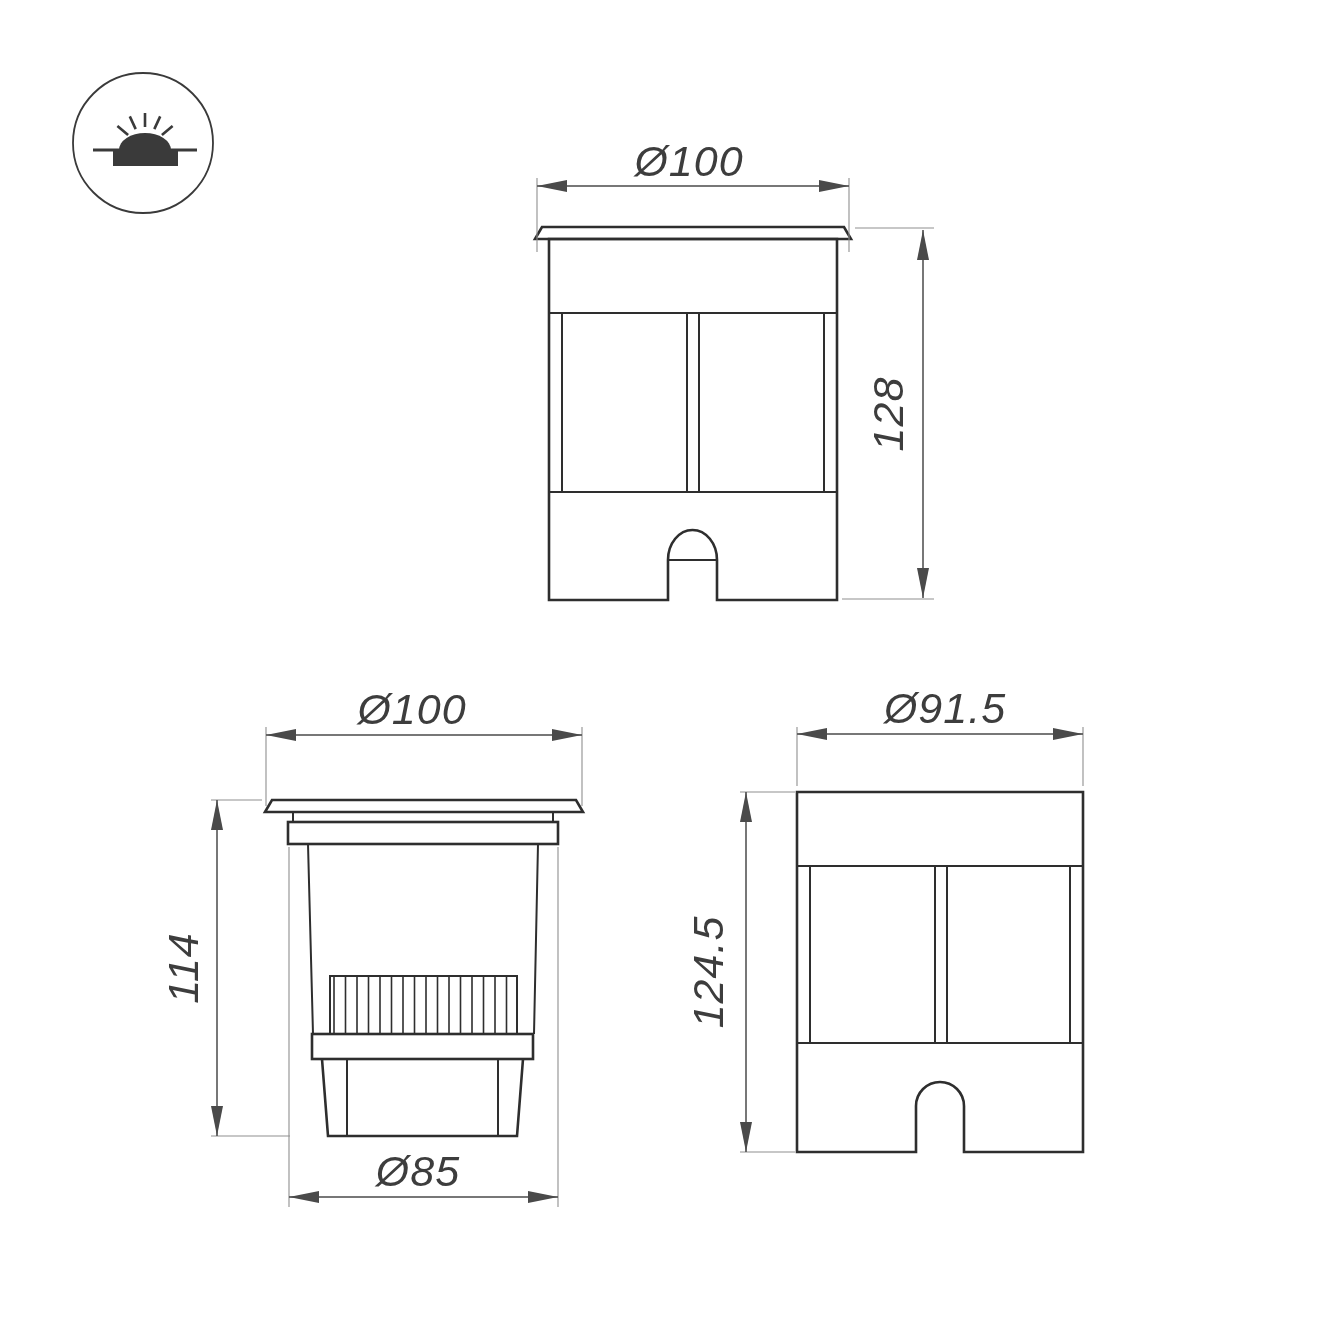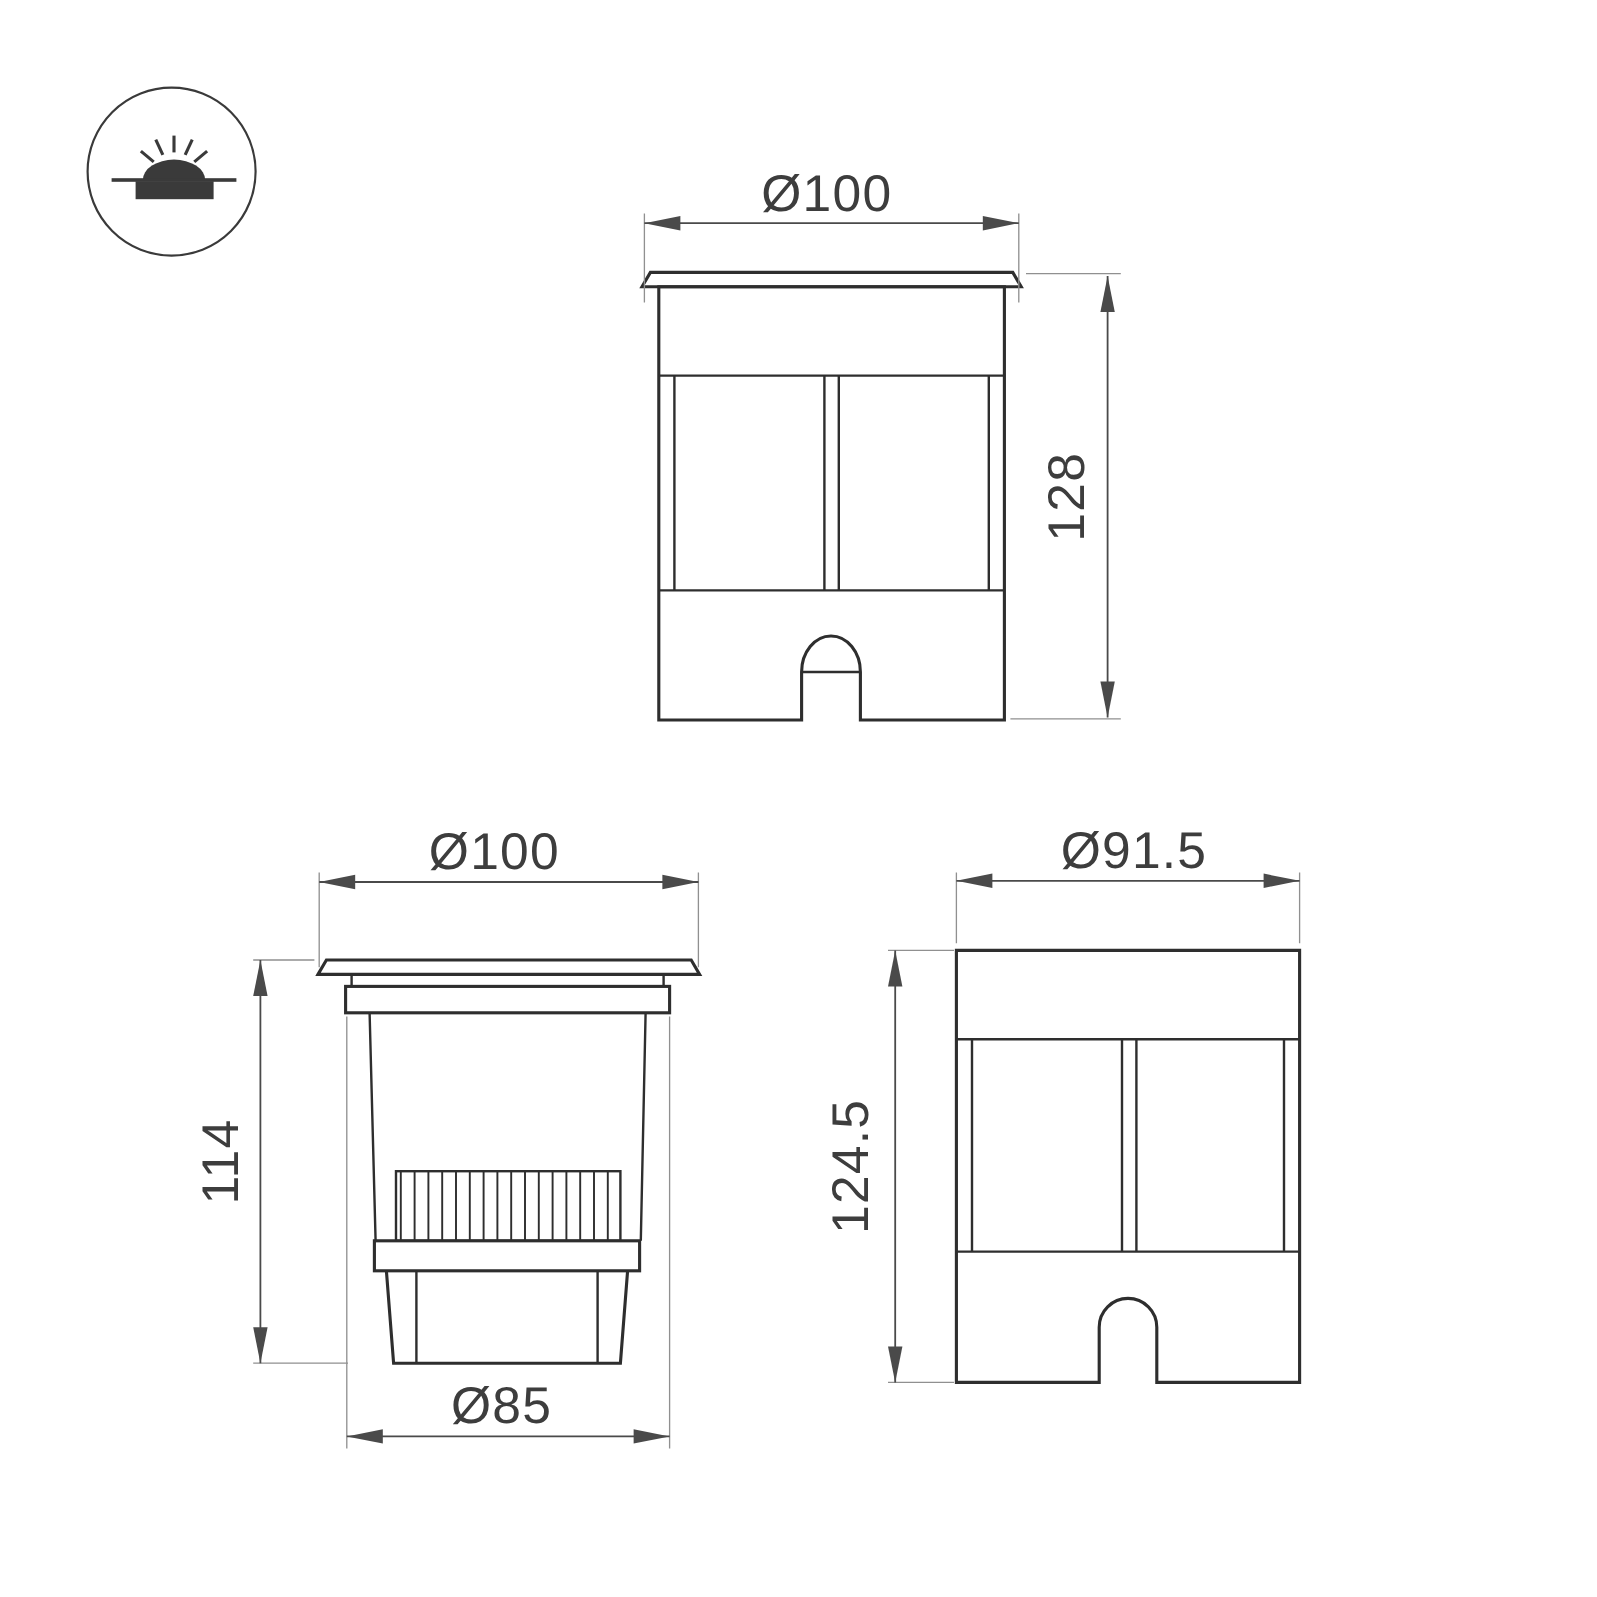--- a/index.html
+++ b/index.html
@@ -6,20 +6,21 @@
     margin: 0;
     padding: 0;
     background: var(--background, #ffffff);
   }
   .canvas {
     width: 1115px;
     height: 1331px;
     position: relative;
     background: var(--background, #ffffff);
     font-family: "Liberation Sans", sans-serif;
+    font-style: italic;
   }
   svg { display: block; }
 
   
   .outline {
     fill: none;
     stroke: var(--line, #2e2e2e);
     stroke-width: 2.6;
     stroke-linejoin: miter;
     stroke-linecap: butt;

